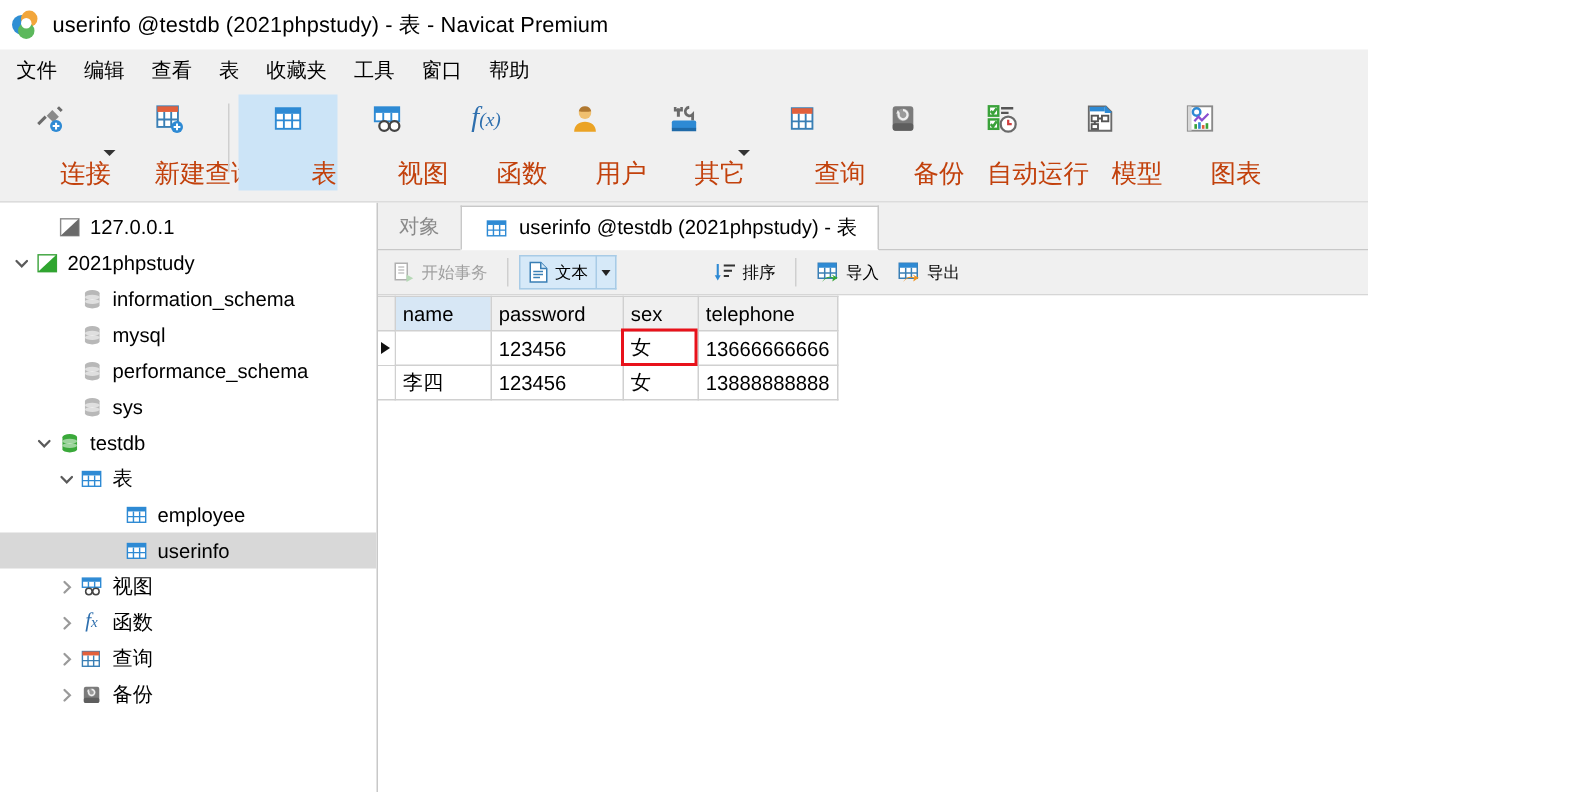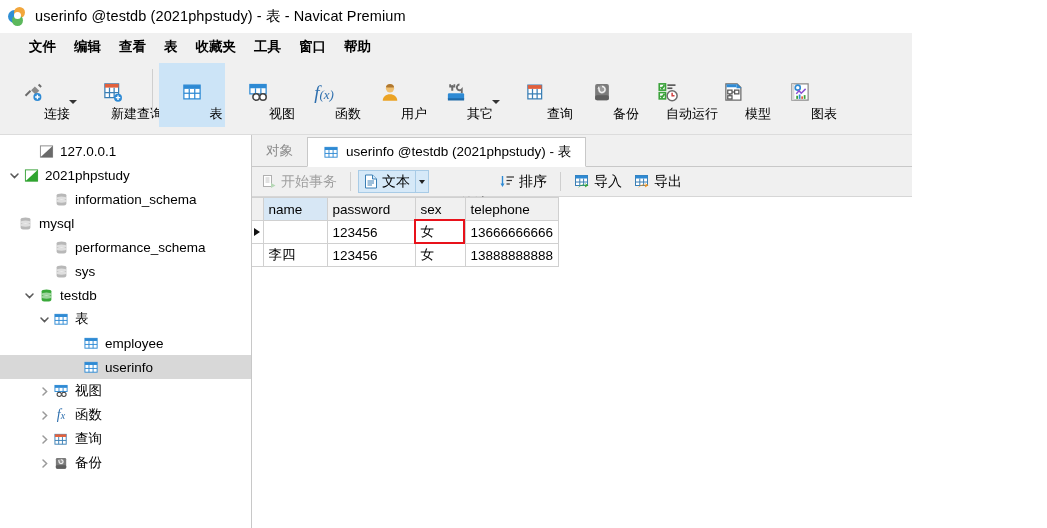--- a/index.html
+++ b/index.html
@@ -15,31 +15,31 @@
   .titlebar{height:33px;background:#ffffff;display:flex;align-items:center;padding-left:8px;flex:0 0 auto;}
   .nav-logo{width:20px;height:20px;position:relative;margin-right:7px;flex:0 0 auto;}
   .nav-logo i{position:absolute;border-radius:50%;display:block;}
   .nl1{width:13px;height:13px;left:0;top:3px;background:#2f8fd4;}
   .nl2{width:11px;height:11px;left:6px;top:0px;background:#f2a63b;}
   .nl3{width:11px;height:11px;left:4px;top:8px;background:#5cb85c;}
   .nl4{width:7px;height:7px;left:6px;top:5px;background:#ffffff;}
   .title-text{font-size:14.5px;color:#000;letter-spacing:.1px;white-space:nowrap;}
 
   
-  .menubar{height:27px;background:#f0f0f0;display:flex;align-items:center;padding-left:20px;flex:0 0 auto;font-weight:bold;}
+  .menubar{height:27px;background:#f0f0f0;display:flex;align-items:center;padding-left:2px;flex:0 0 auto;}
   .menu-item{font-size:13.5px;color:#000;padding:2px 9px;white-space:nowrap;cursor:default;}
 
   
   .toolbar{height:71px;background:#f0f0f0;display:flex;align-items:flex-start;padding-top:3px;
            border-bottom:1px solid #dcdcdc;flex:0 0 auto;position:relative;}
   .tb-btn{width:66px;height:64px;display:flex;flex-direction:column;align-items:center;
           justify-content:flex-start;padding-top:6px;box-sizing:border-box;cursor:default;}
   .tb-btn.active{background:#cce4f7;}
-  .tb-btn .ico{height:33px;display:flex;align-items:flex-end;justify-content:center;}
-  .tb-btn .lbl{font-size:13px;color:#000000;margin-top:3px;white-space:nowrap;margin-left:48px;}
+  .tb-btn .ico{height:33px;display:flex;align-items:flex-start;justify-content:center;}
+  .tb-btn .lbl{font-size:17px;color:#c2410c;margin-top:3px;white-space:nowrap;margin-left:48px;}
   .tb-caret{width:14px;height:62px;display:flex;align-items:center;justify-content:center;padding-top:16px;box-sizing:border-box;}
   .tb-caret span{width:0;height:0;border-left:4px solid transparent;border-right:4px solid transparent;border-top:4px solid #333;display:block;}
   .tb-sep{width:1px;height:46px;background:#cfcfcf;margin:6px 6px 0 6px;}
 
   
   .body{flex:1 1 auto;display:flex;min-height:0;background:#fff;}
   .sidebar{width:252px;flex:0 0 252px;background:#ffffff;border-right:1px solid #c8c8c8;
            overflow:hidden;padding-top:4px;box-sizing:border-box;}
   .content{flex:1 1 auto;display:flex;flex-direction:column;background:#ffffff;min-width:0;}
 
@@ -56,21 +56,21 @@
   .tab{height:30px;display:flex;align-items:center;padding:0 14px;font-size:13.5px;
        box-sizing:border-box;cursor:default;white-space:nowrap;}
   .tab.inactive{color:#8a8a8a;background:#f0f0f0;}
   .tab.active{background:#ffffff;border:1px solid #c8c8c8;border-bottom:1px solid #ffffff;
               margin-bottom:-1px;color:#000;}
   .tab .tico{margin-right:6px;}
 
   
   .gridbar{height:29px;background:#f0f0f0;display:flex;align-items:center;padding-left:4px;
            flex:0 0 auto;border-bottom:1px solid #d6d6d6;}
-  .gb-btn{height:23px;display:flex;align-items:center;padding:0 5px;font-size:14px;color:#000;
+  .gb-btn{height:23px;display:flex;align-items:center;padding:0 5px;font-size:11px;color:#000;
           cursor:default;white-space:nowrap;border:1px solid transparent;box-sizing:border-box;}
   .gb-btn.disabled{color:#a0a0a0;}
   .gb-btn.toggled{background:#d6e9f8;border:1px solid #a8cbe6;}
   .gb-btn .gi{margin-right:4px;display:flex;align-items:center;}
   .gb-caret{height:23px;width:13px;display:flex;align-items:center;justify-content:center;
             background:#d6e9f8;border:1px solid #a8cbe6;border-left:none;box-sizing:border-box;}
   .gb-caret span{width:0;height:0;border-left:3.5px solid transparent;border-right:3.5px solid transparent;
                  border-top:4px solid #222;display:block;}
   .gb-sep{width:1px;height:19px;background:#cfcfcf;margin:0 7px;}
 
@@ -311,21 +311,21 @@
           <span class="tico">
             <svg width="15" height="15" viewBox="0 0 16 16">
               <ellipse cx="8" cy="3.5" rx="5.2" ry="2" fill="#b8b8b8"></ellipse>
               <path d="M2.8 3.5 v9 a5.2 2 0 0 0 10.4 0 v-9" fill="#b8b8b8"></path>
               <ellipse cx="8" cy="6.6" rx="5.2" ry="1.8" fill="#fff" opacity=".55"></ellipse>
               <ellipse cx="8" cy="9.6" rx="5.2" ry="1.8" fill="#fff" opacity=".55"></ellipse>
             </svg>
           </span>
           <span>information_schema</span>
         </div>
-        <div class="tnode" style="">
+        <div class="tnode" style="padding-left:36px">
           <span class="twist"></span>
           <span class="tico">
             <svg width="15" height="15" viewBox="0 0 16 16">
               <ellipse cx="8" cy="3.5" rx="5.2" ry="2" fill="#b8b8b8"></ellipse>
               <path d="M2.8 3.5 v9 a5.2 2 0 0 0 10.4 0 v-9" fill="#b8b8b8"></path>
               <ellipse cx="8" cy="6.6" rx="5.2" ry="1.8" fill="#fff" opacity=".55"></ellipse>
               <ellipse cx="8" cy="9.6" rx="5.2" ry="1.8" fill="#fff" opacity=".55"></ellipse>
             </svg>
           </span>
           <span>mysql</span>

